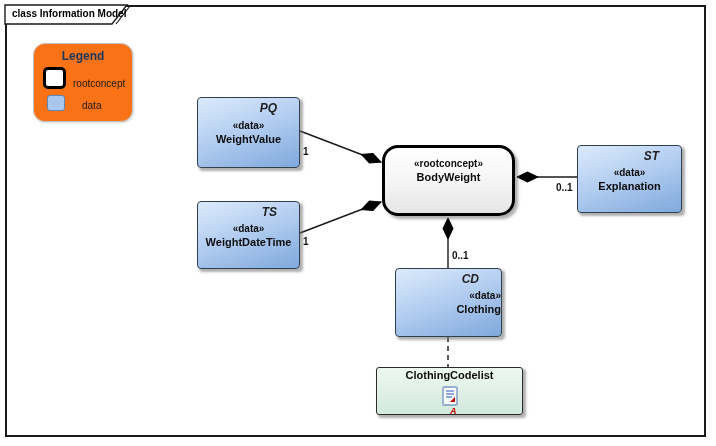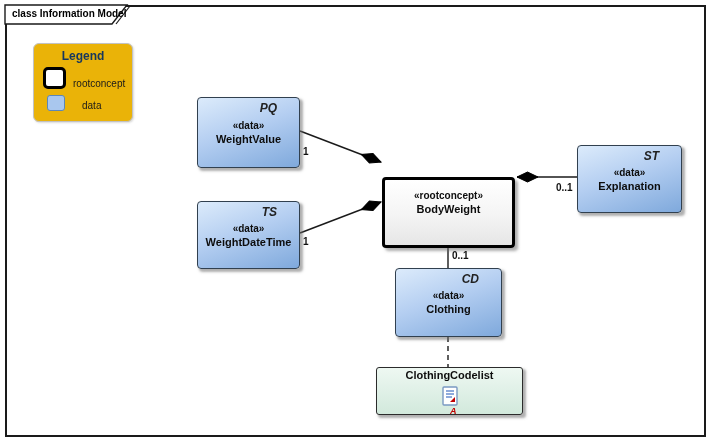--- a/index.html
+++ b/index.html
@@ -14,21 +14,21 @@
   }
   #frame-title{
     position:absolute;left:12px;top:8px;font-size:10px;font-weight:bold;color:#000;
     white-space:nowrap;z-index:4;
   }
   
   #wires{position:absolute;left:0;top:0;width:716px;height:446px;z-index:2;}
   
   #legend{
     position:absolute;left:33px;top:43px;width:100px;height:79px;
-    background:#eab308;border:1px solid #c2c2c2;border-radius:6px;
+    background:#f97316;border:1px solid #c2c2c2;border-radius:12px;
     box-shadow:1px 1px 2px rgba(150,150,150,.35);z-index:3;box-sizing:border-box;
   }
   #legend .legend-title{
     text-align:center;font-size:12px;font-weight:bold;color:#17375e;margin-top:5px;
   }
   .legend-row{display:flex;align-items:flex-end;margin:4px 0 0 9px;}
   .legend-row .sw-root{
     width:17px;height:16px;background:#fff;border:3.5px solid #000;border-radius:5px;box-sizing:content-box;
   }
   .legend-row .sw-data{
@@ -48,23 +48,23 @@
   .node .stereo{font-size:10px;font-weight:bold;line-height:13px;}
   .node .name{font-size:11px;font-weight:bold;line-height:14px;}
   .node-blue{
     background:linear-gradient(160deg,#dcebfb 0%,#b4cef1 45%,#7fa9dc 100%);
     border:1.4px solid #31404f;border-radius:4px;
     box-shadow:2.5px 2.5px 2.5px rgba(110,110,110,.55);
     justify-content:center;
   }
   .node-root{
     background:linear-gradient(180deg,#ffffff 0%,#f4f4f4 55%,#e6e6e6 100%);
-    border:3.5px solid #000;border-radius:4px;
+    border:3.5px solid #000;border-radius:16px;
     box-shadow:3px 3px 3px rgba(110,110,110,.55);
-    padding-top:9px;justify-content:flex-start;margin-top:32px;
+    padding-top:9px;justify-content:flex-start;
   }
   .node-green{
     background:linear-gradient(180deg,#eef8f2 0%,#d2e9dc 100%);
     border:1.4px solid #2b2b2b;border-radius:3px;
     box-shadow:2.5px 2.5px 2.5px rgba(110,110,110,.55);
     flex-direction:column;align-items:center;justify-content:flex-start;
   }
   .node-green .name{flex:1;font-size:11px;}
   .codelist-right{
     width:30px;display:flex;flex-direction:column;align-items:center;height:100%;
@@ -134,21 +134,21 @@
     <span class="stereo">«rootconcept»</span>
     <span class="name">BodyWeight</span>
   </div>
 
   <div class="node node-blue" style="left:577px;top:145px;width:105px;height:68px;align-items:center;">
     <span class="tag">ST</span>
     <span class="stereo">«data»</span>
     <span class="name">Explanation</span>
   </div>
 
-  <div class="node node-blue" style="left:395px;top:268px;width:107px;height:69px;">
+  <div class="node node-blue" style="left:395px;top:268px;width:107px;height:69px;align-items:flex-end;">
     <span class="tag">CD</span>
     <span class="stereo">«data»</span>
     <span class="name">Clothing</span>
   </div>
 
   <div class="node node-green" style="left:376px;top:367px;width:147px;height:48px;">
     <span class="name">ClothingCodelist</span>
     <span class="codelist-right">
       <svg width="16" height="20" viewBox="0 0 16 20">
         <rect x="1" y="1" width="14" height="18" fill="#ffffff" stroke="#7a99c2" stroke-width="1.4" rx="1"></rect>

